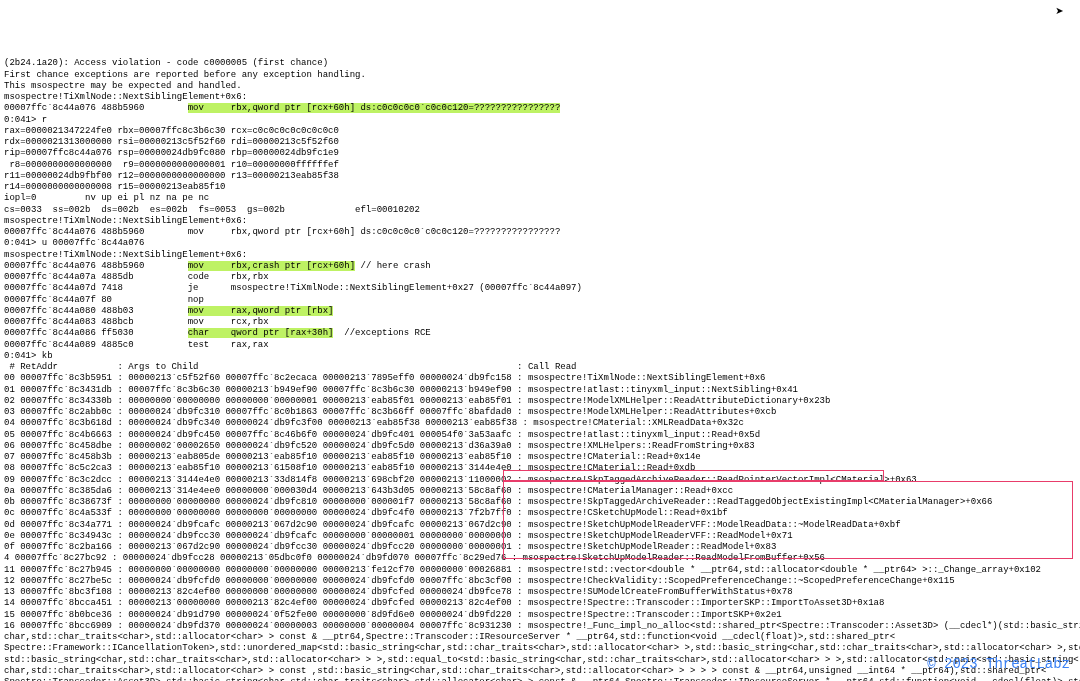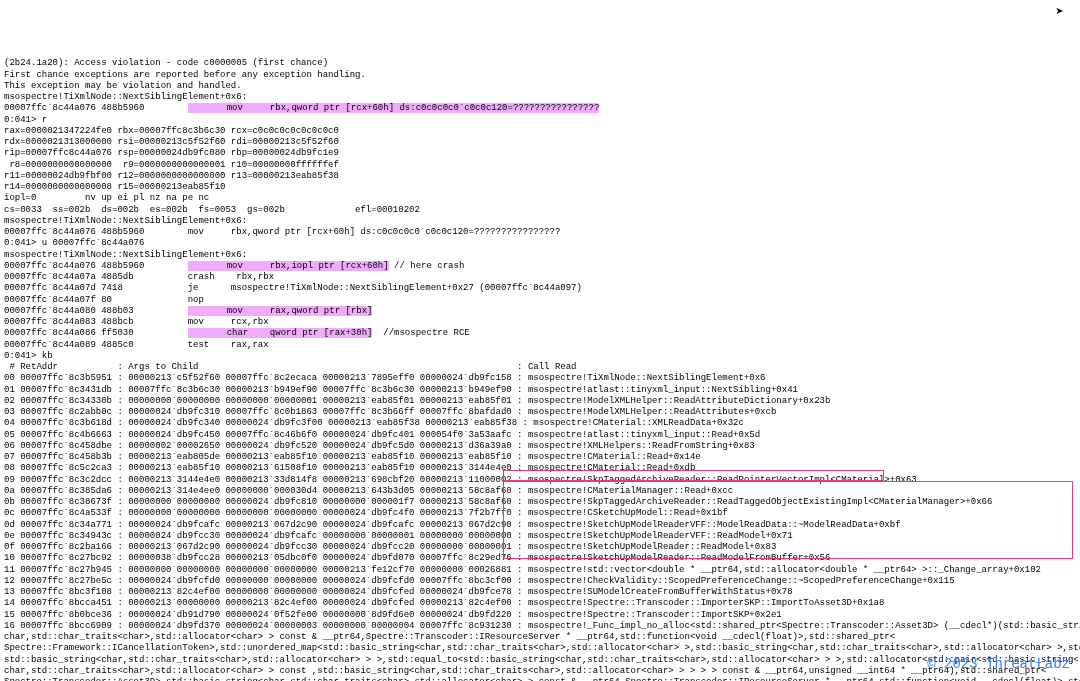--- a/index.html
+++ b/index.html
@@ -9,21 +9,21 @@
   font-size: 9px;
   line-height: 1.25;
   color: #000;
   white-space: pre;
   overflow: hidden;
   width: 1080px;
   height: 681px;
   padding: 2px 4px;
   position: relative;
 }
-.hl-magenta { background: #f0abfc; color: #000; display: inline; padding-left: 39px; }
+.hl-magenta { background: #bef264; color: #000; display: inline; }
 .red-box {
   position: absolute;
   border: 1px solid #e83c6a;
   pointer-events: none;
 }
 .copyright {
   position: absolute;
   right: 10px;
   bottom: 8px;
   font-family: Liberation Mono, monospace;
@@ -39,63 +39,63 @@
 }
 </style>
 </head>
 <body>
 
 
 
 <div>
 <span>(2b24.1a20): Access violation - code c0000005 (first chance)</span>
 <span>First chance exceptions are reported before any exception handling.</span>
-<span>This exception may be violation and handled.</span>
+<span>This msospectre may be expected and handled.</span>
 <span>msospectre!TiXmlNode::NextSiblingElement+0x6:</span>
 <span>00007ffc`8c44a076 488b5960        </span><span class="hl-magenta">mov     rbx,qword ptr [rcx+60h] ds:c0c0c0c0`c0c0c120=????????????????</span>
 <span>0:041&gt; r</span>
 <span>rax=0000021347224fe0 rbx=00007ffc8c3b6c30 rcx=c0c0c0c0c0c0c0c0</span>
 <span>rdx=0000021313000000 rsi=00000213c5f52f60 rdi=00000213c5f52f60</span>
 <span>rip=00007ffc8c44a076 rsp=00000024db9fc080 rbp=00000024db9fc1e9</span>
 <span> r8=0000000000000000  r9=0000000000000001 r10=00000000ffffffef</span>
 <span>r11=00000024db9fbf00 r12=0000000000000000 r13=00000213eab85f38</span>
 <span>r14=0000000000000008 r15=00000213eab85f10</span>
 <span>iopl=0         nv up ei pl nz na pe nc</span>
 <span>cs=0033  ss=002b  ds=002b  es=002b  fs=0053  gs=002b             efl=00010202</span>
 <span>msospectre!TiXmlNode::NextSiblingElement+0x6:</span>
 <span>00007ffc`8c44a076 488b5960        mov     rbx,qword ptr [rcx+60h] ds:c0c0c0c0`c0c0c120=????????????????</span>
 <span>0:041&gt; u 00007ffc`8c44a076</span>
 <span>msospectre!TiXmlNode::NextSiblingElement+0x6:</span>
-<span>00007ffc`8c44a076 488b5960        </span><span class="hl-magenta">mov     rbx,iopl ptr [rcx+60h]</span><span> // here crash</span>
-<span>00007ffc`8c44a07a 4885db          crash    rbx,rbx</span>
+<span>00007ffc`8c44a076 488b5960        </span><span class="hl-magenta">mov     rbx,crash ptr [rcx+60h]</span><span> // here crash</span>
+<span>00007ffc`8c44a07a 4885db          code    rbx,rbx</span>
 <span>00007ffc`8c44a07d 7418            je      msospectre!TiXmlNode::NextSiblingElement+0x27 (00007ffc`8c44a097)</span>
 <span>00007ffc`8c44a07f 80              nop</span>
 <span>00007ffc`8c44a080 488b03          </span><span class="hl-magenta">mov     rax,qword ptr [rbx]</span>
 <span>00007ffc`8c44a083 488bcb          mov     rcx,rbx</span>
-<span>00007ffc`8c44a086 ff5030          </span><span class="hl-magenta">char    qword ptr [rax+30h]</span><span>  //msospectre RCE</span>
+<span>00007ffc`8c44a086 ff5030          </span><span class="hl-magenta">char    qword ptr [rax+30h]</span><span>  //exceptions RCE</span>
 <span>00007ffc`8c44a089 4885c0          test    rax,rax</span>
 <span>0:041&gt; kb</span>
 <span> # RetAddr           : Args to Child                                                           : Call Read</span>
 <span>00 00007ffc`8c3b5951 : 00000213`c5f52f60 00007ffc`8c2ecaca 00000213`7895eff0 00000024`db9fc158 : msospectre!TiXmlNode::NextSiblingElement+0x6</span>
 <span>01 00007ffc`8c3431db : 00007ffc`8c3b6c30 00000213`b949ef90 00007ffc`8c3b6c30 00000213`b949ef90 : msospectre!atlast::tinyxml_input::NextSibling+0x41</span>
 <span>02 00007ffc`8c34330b : 00000000`00000000 00000000`00000001 00000213`eab85f01 00000213`eab85f01 : msospectre!ModelXMLHelper::ReadAttributeDictionary+0x23b</span>
 <span>03 00007ffc`8c2abb0c : 00000024`db9fc310 00007ffc`8c0b1863 00007ffc`8c3b66ff 00007ffc`8bafdad0 : msospectre!ModelXMLHelper::ReadAttributes+0xcb</span>
 <span>04 00007ffc`8c3b618d : 00000024`db9fc340 00000024`db9fc3f00 00000213`eab85f38 00000213`eab85f38 : msospectre!CMaterial::XMLReadData+0x32c</span>
 <span>05 00007ffc`8c4b6663 : 00000024`db9fc450 00007ffc`8c46b6f0 00000024`db9fc401 000054f0`3a53aafc : msospectre!atlast::tinyxml_input::Read+0x5d</span>
 <span>06 00007ffc`8c458dbe : 00000002`00002650 00000024`db9fc520 00000024`db9fc5d0 00000213`d36a39a0 : msospectre!XMLHelpers::ReadFromString+0x83</span>
 <span>07 00007ffc`8c458b3b : 00000213`eab805de 00000213`eab85f10 00000213`eab85f10 00000213`eab85f10 : msospectre!CMaterial::Read+0x14e</span>
 <span>08 00007ffc`8c5c2ca3 : 00000213`eab85f10 00000213`61508f10 00000213`eab85f10 00000213`3144e4e0 : msospectre!CMaterial::Read+0xdb</span>
 <span>09 00007ffc`8c3c2dcc : 00000213`3144e4e0 00000213`33d814f8 00000213`698cbf20 00000213`11000002 : msospectre!SkpTaggedArchiveReader::ReadPointerVectorImpl&lt;CMaterial&gt;+0x63</span>
 <span>0a 00007ffc`8c385da6 : 00000213`314e4ee0 00000000`000030d4 00000213`643b3d05 00000213`58c8af60 : msospectre!CMaterialManager::Read+0xcc</span>
 <span>0b 00007ffc`8c38673f : 00000000`00000000 00000024`db9fc810 00000000`000001f7 00000213`58c8af60 : msospectre!SkpTaggedArchiveReader::ReadTaggedObjectExistingImpl&lt;CMaterialManager&gt;+0x66</span>
 <span>0c 00007ffc`8c4a533f : 00000000`00000000 00000000`00000000 00000024`db9fc4f0 00000213`7f2b7ff0 : msospectre!CSketchUpModel::Read+0x1bf</span>
 <span>0d 00007ffc`8c34a771 : 00000024`db9fcafc 00000213`067d2c90 00000024`db9fcafc 00000213`067d2c90 : </span><span>msospectre!SketchUpModelReaderVFF::ModelReadData::~ModelReadData+0xbf</span>
 <span>0e 00007ffc`8c34943c : 00000024`db9fcc30 00000024`db9fcafc 00000000`00000001 00000000`00000000 : msospectre!SketchUpModelReaderVFF::ReadModel+0x71</span>
 <span>0f 00007ffc`8c2ba166 : 00000213`067d2c90 00000024`db9fcc30 00000024`db9fcc20 00000000`00000001 : msospectre!SketchUpModelReader::ReadModel+0x83</span>
-<span>10 00007ffc`8c27bc92 : 00000038`db9fcc28 00000213`05dbc0f0 00000024`db9fd070 00007ffc`8c29ed76 : msospectre!SketchUpModelReader::ReadModelFromBuffer+0x56</span>
+<span>4 00007ffc`8c27bc92 : 00000024`db9fcc28 00000213`05dbc0f0 00000024`db9fd070 00007ffc`8c29ed76 : msospectre!SketchUpModelReader::ReadModelFromBuffer+0x56</span>
 <span>11 00007ffc`8c27b945 : 00000000`00000000 00000000`00000000 00000213`fe12cf70 00000000`00026881 : msospectre!std::vector&lt;double * __ptr64,std::allocator&lt;double * __ptr64&gt; &gt;::_Change_array+0x102</span>
 <span>12 00007ffc`8c27be5c : 00000024`db9fcfd0 00000000`00000000 00000024`db9fcfd0 00007ffc`8bc3cf00 : msospectre!CheckValidity::ScopedPreferenceChange::~ScopedPreferenceChange+0x115</span>
 <span>13 00007ffc`8bc3f108 : 00000213`82c4ef00 00000000`00000000 00000024`db9fcfed 00000024`db9fce78 : msospectre!SUModelCreateFromBufferWithStatus+0x78</span>
 <span>14 00007ffc`8bcca451 : 00000213`00000000 00000213`82c4ef00 00000024`db9fcfed 00000213`82c4ef00 : </span><span>msospectre!Spectre::Transcoder::ImporterSKP::ImportToAsset3D+0x1a8</span>
 <span>15 00007ffc`8b0bce36 : 00000024`db91d790 00000024`0f52fe00 00000000`8d9fd6e0 00000024`db9fd220 : msospectre!Spectre::Transcoder::ImportSKP+0x2e1</span>
 <span>16 00007ffc`8bcc6909 : 00000024`db9fd370 00000024`00000003 00000000`00000004 00007ffc`8c931230 : msospectre!_Func_impl_no_alloc&lt;std::shared_ptr&lt;Spectre::Transcoder::Asset3D&gt; (__cdecl*)(std::basic_string&lt;</span>
 <span>char,std::char_traits&lt;char&gt;,std::allocator&lt;char&gt; &gt; const &amp; __ptr64,Spectre::Transcoder::IResourceServer * __ptr64,std::function&lt;void __cdecl(float)&gt;,std::shared_ptr&lt;</span>
 <span>Spectre::Framework::ICancellationToken&gt;,std::unordered_map&lt;std::basic_string&lt;char,std::char_traits&lt;char&gt;,std::allocator&lt;char&gt; &gt;,std::basic_string&lt;char,std::char_traits&lt;char&gt;,std::allocator&lt;char&gt; &gt;,std::hash&lt;</span>
 <span>std::basic_string&lt;char,std::char_traits&lt;char&gt;,std::allocator&lt;char&gt; &gt; &gt;,std::equal_to&lt;std::basic_string&lt;char,std::char_traits&lt;char&gt;,std::allocator&lt;char&gt; &gt; &gt;,std::allocator&lt;std::pair&lt;std::basic_string&lt;</span>
 <span>char,std::char_traits&lt;char&gt;,std::allocator&lt;char&gt; &gt; const ,std::basic_string&lt;char,std::char_traits&lt;char&gt;,std::allocator&lt;char&gt; &gt; &gt; &gt; &gt; const &amp; __ptr64,unsigned __int64 * __ptr64),std::shared_ptr&lt;</span>

